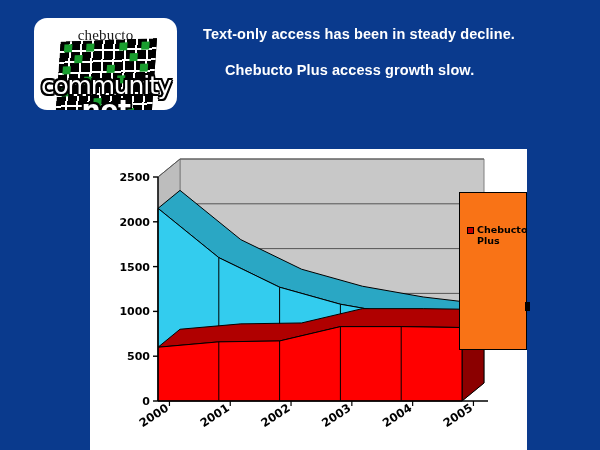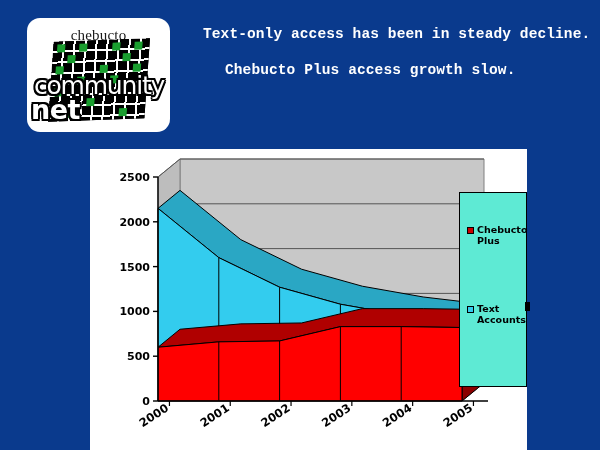--- a/index.html
+++ b/index.html
@@ -19,22 +19,22 @@
   #slide {
     position: absolute;
     left: 0; top: 0;
     width: 600px; height: 450px;
     background: #0a3a8d;
   }
 
   
   #logo-card {
     position: absolute;
-    left: 27px; top: 18px;
-    width: 143px; height: 114px;
+    left: 34px; top: 18px;
+    width: 143px; height: 92px;
     background: #ffffff;
     border-radius: 13px;
     overflow: hidden;
   }
   #logo-inner {
     position: absolute;
     left: 0; top: 0; right: 0; bottom: 0;
   }
   #logo-word-chebucto {
     position: absolute;
@@ -78,38 +78,39 @@
     text-shadow:
       -1.6px -1.6px 0 #000, 1.6px -1.6px 0 #000,
       -1.6px 1.6px 0 #000, 1.6px 1.6px 0 #000,
       0 -1.8px 0 #000, 0 1.8px 0 #000,
       -1.8px 0 0 #000, 1.8px 0 0 #000;
   }
   #logo-net {
     position: absolute;
     left: 4px; top: 78px;
     width: 136px;
+    text-align: center;
     font-family: "DejaVu Sans", sans-serif;
     font-weight: bold;
     font-size: 27px;
     color: #ffffff;
     letter-spacing: -0.5px;
     line-height: 1;
     text-shadow:
       -1.8px -1.8px 0 #000, 1.8px -1.8px 0 #000,
       -1.8px 1.8px 0 #000, 1.8px 1.8px 0 #000,
       0 -2px 0 #000, 0 2px 0 #000,
       -2px 0 0 #000, 2px 0 0 #000;
   }
 
   
   .headline {
     position: absolute;
     color: #ffffff;
-    font-family: Liberation Mono, monospace;
+    font-family: Liberation Sans, sans-serif;
     font-weight: bold;
     font-size: 14.5px;
     letter-spacing: .1px;
     white-space: nowrap;
   }
   #headline-1 { left: 203px; top: 26px; }
   #headline-2 { left: 203px; top: 62px; margin-left: 22px; }
 
   
   #chart-panel {
@@ -118,22 +119,22 @@
     width: 437px; height: 301px;
     background: #ffffff;
   }
 
   #chart-svg { display: block; }
 
   
   #legend-box {
     position: absolute;
     left: 459px; top: 192px;
-    width: 68px; height: 195px;
-    background: #5eead4;
+    width: 68px; height: 158px;
+    background: #f97316;
     border: 1px solid #000000;
     box-sizing: border-box;
   }
   .legend-entry {
     position: absolute;
     left: 7px;
     display: flex;
     align-items: flex-start;
     gap: 3px;
   }
@@ -256,20 +257,16 @@
           <text x="383.44" y="261" transform="rotate(-33 383.44 261)" text-anchor="end" font-family="&quot;DejaVu Sans&quot;, sans-serif" font-size="11.5" font-weight="bold" fill="#000">2005</text>
         </g>
     </svg>
   </div>
 
   <div id="legend-box">
     <div class="legend-entry" id="legend-entry-0">
       <span class="legend-swatch" id="legend-swatch-0" style="background: rgb(204, 0, 0);"></span>
       <span class="legend-label">Chebucto Plus</span>
     </div>
-    <div class="legend-entry" id="legend-entry-1">
-      <span class="legend-swatch" id="legend-swatch-1" style="background: rgb(51, 204, 238);"></span>
-      <span class="legend-label">Text Accounts</span>
-    </div>
   </div>
   <div id="legend-handle"></div>
 
 </div>
 
 </body></html>

